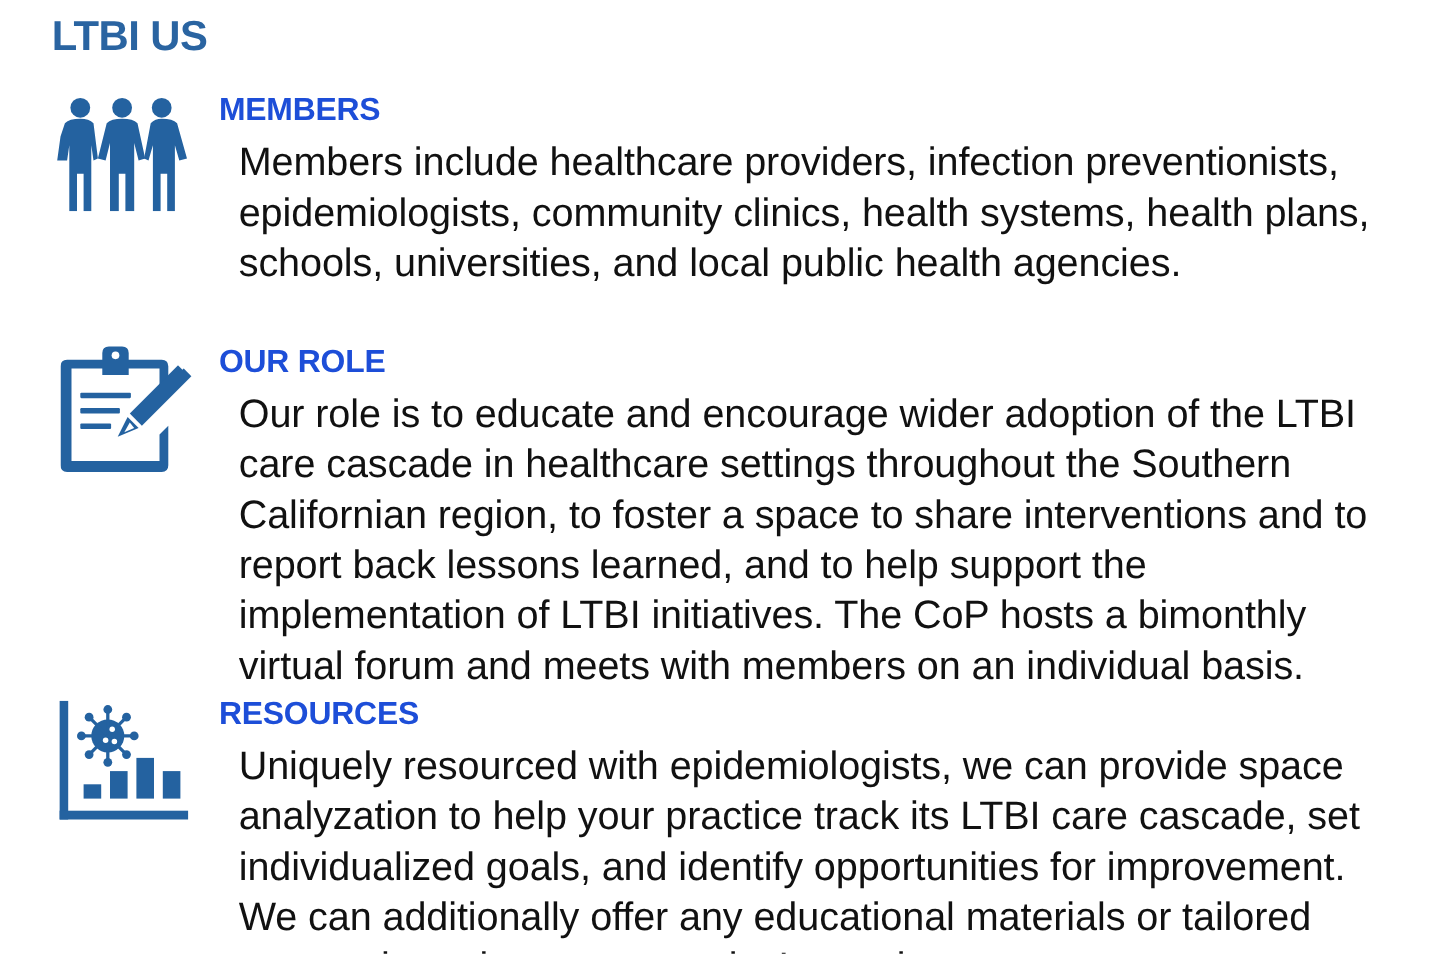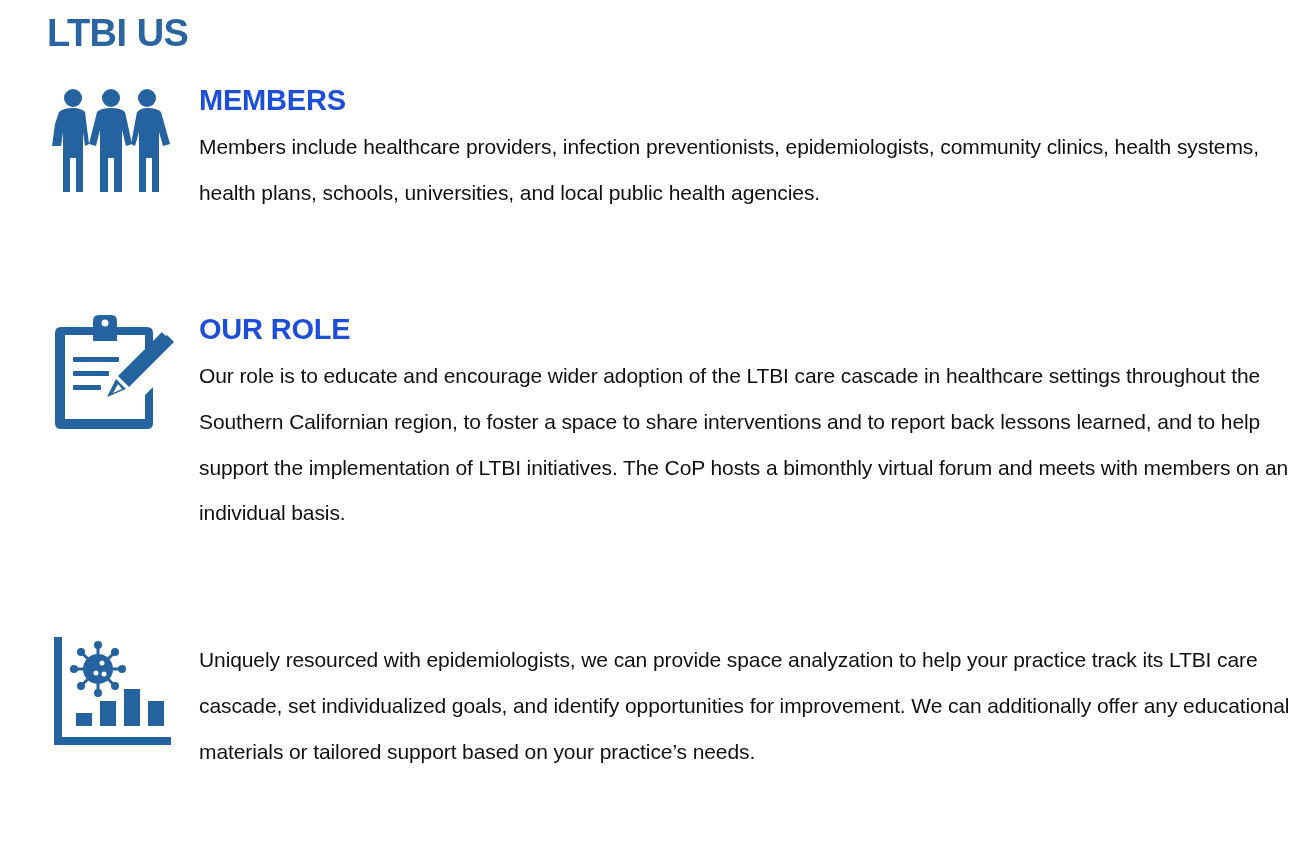--- a/index.html
+++ b/index.html
@@ -40,23 +40,23 @@
     }
     .section-heading {
       margin: 0;
       font-size: 29px;
       font-weight: bold;
       color: #1d4ed8;
       line-height: 36px;
       letter-spacing: -0.2px;
     }
     .section-body {
-      margin: 0;
+      margin: 18px;
       margin-top: 6px;
-      font-size: 21px;
+      font-size: 36px;
       line-height: 45.8px;
       color: #111111;
       letter-spacing: -0.1px;
     }
     svg { display: block; }
   </style>
 </head>
 <body>
 
 <h1 class="page-title">LTBI US</h1>
@@ -140,15 +140,16 @@
         <circle cx="61" cy="49" r="4"></circle>
         <circle cx="61" cy="15" r="4"></circle>
         <circle cx="27" cy="49" r="4"></circle>
         <circle cx="48" cy="26" r="2.5" fill="#ffffff"></circle>
         <circle cx="42" cy="36" r="2.5" fill="#ffffff"></circle>
         <circle cx="50" cy="37" r="2.5" fill="#ffffff"></circle>
       </g>
     </svg>
   </div>
   <div class="content" style="top:2px;">
+    <h2 class="section-heading">RESOURCES</h2>
     <p class="section-body">Uniquely resourced with epidemiologists, we can provide space analyzation to help your practice track its LTBI care cascade, set individualized goals, and identify opportunities for improvement. We can additionally offer any educational materials or tailored support based on your practice’s needs.</p>
   </div>
 </div>
 
 </body></html>

